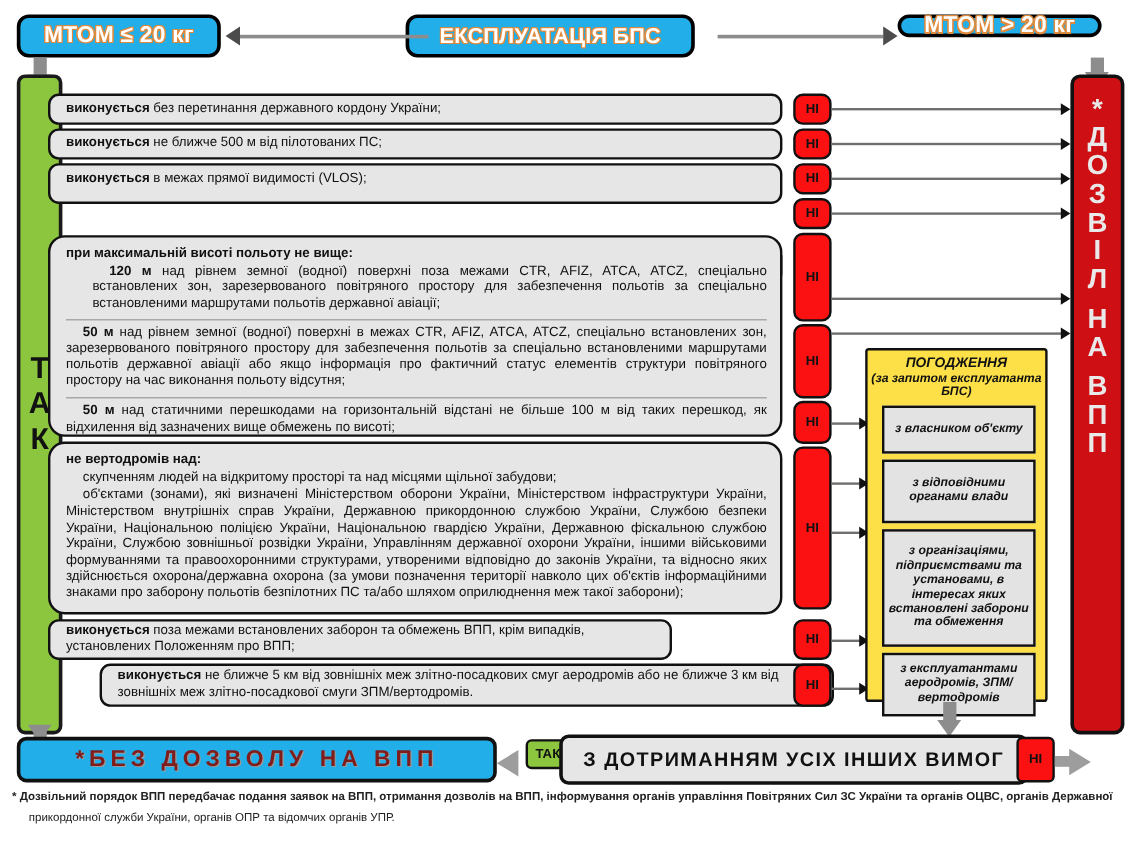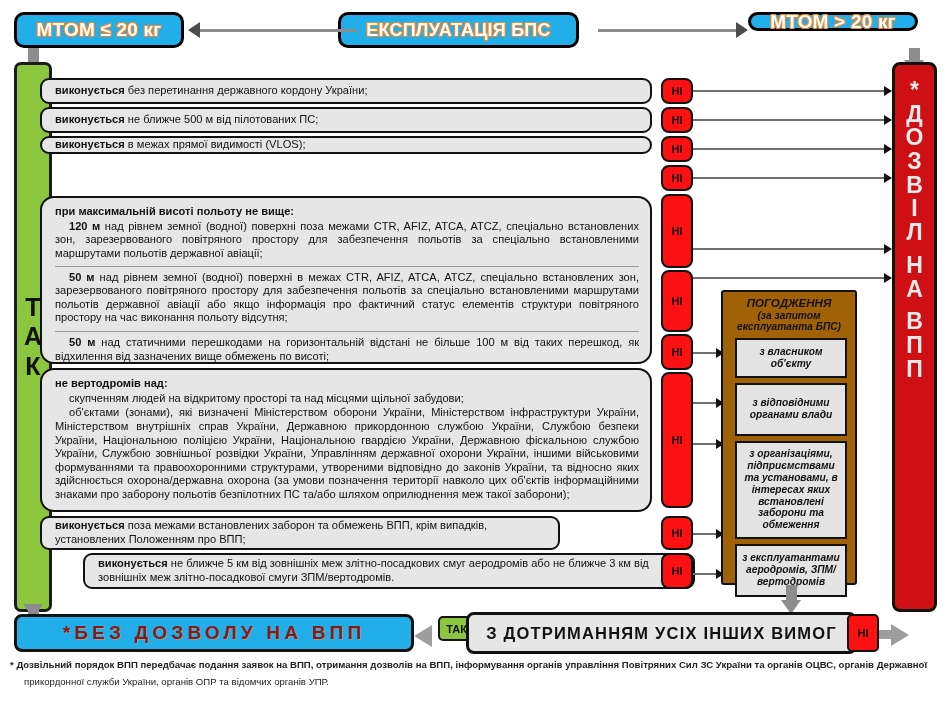--- a/index.html
+++ b/index.html
@@ -74,22 +74,22 @@
   .ind{text-indent:14px;}
 
   .ni{
     background:#FB1111;border:2.5px solid #111;border-radius:8px;
     display:flex;align-items:center;justify-content:center;
     color:#111;font-weight:bold;font-size:11px;
   }
 
   
   #approve{
-    left:721px;top:290px;width:136px;height:295px;
-    background:#a16207;border:2.5px solid #111;border-radius:3px;
+    left:721px;top:290px;width:152px;height:295px;
+    background:#fde047;border:2.5px solid #111;border-radius:3px;
   }
   #approve-title{
     margin-top:5px;text-align:center;color:#111;font-weight:bold;font-style:italic;
     font-size:11.5px;line-height:1.12;
   }
   #approve-title .sub{font-size:10.2px;}
   .appbox{
     background:#E3E3E3;border:2.5px solid #111;
     margin:5px 8px 0 12px;padding:4px 3px;
     text-align:center;color:#111;font-weight:bold;font-style:italic;
@@ -190,41 +190,41 @@
 
 <div class="abs rule" style="left:40px;top:107px;width:612px;height:26px;display:flex;align-items:center;">
   <span><b>виконується</b><span> не ближче 500 м від пілотованих ПС;</span></span>
 </div>
 <div class="abs ni" style="left:661px;top:107px;width:32px;height:26px;">
   <span>НІ</span>
 </div>
 <div class="abs thinline" style="left:693px;top:119px;width:196px;"></div>
 <div class="abs thinarrow" style="left:884px;top:115px;"></div>
 
-<div class="abs rule" style="left:40px;top:136px;width:612px;height:18px;display:flex;align-items:center;">
+<div class="abs rule" style="left:40px;top:136px;width:612px;height:34px;display:flex;align-items:flex-start;">
   <span><b>виконується</b><span> в межах прямої видимості (VLOS);</span></span>
 </div>
 <div class="abs ni" style="left:661px;top:136px;width:32px;height:26px;">
   <span>НІ</span>
 </div>
 <div class="abs thinline" style="left:693px;top:148px;width:196px;"></div>
 <div class="abs thinarrow" style="left:884px;top:144px;"></div>
 
 <div class="abs rule" style="left:40px;top:165px;width:612px;height:32px;display:flex;align-items:center;margin-top:40px;">
   <span><b>при швидкості польоту</b><span> не більше 160 км/год;</span></span>
 </div>
 <div class="abs ni" style="left:661px;top:165px;width:32px;height:26px;">
   <span>НІ</span>
 </div>
 <div class="abs thinline" style="left:693px;top:177px;width:196px;"></div>
 <div class="abs thinarrow" style="left:884px;top:173px;"></div>
 
 <div class="abs rule just" style="left:40px;top:196px;width:612px;height:168px;padding:7px 11px 6px 13px;border-radius:14px;">
   <div class="hd">при максимальній висоті польоту не вище:</div>
-  <div class="ind" style="margin-top:1px;">
+  <div class="ind" style="margin-top:1px;margin-left:22px;">
     <b>120 м</b><span> над рівнем земної (водної) поверхні поза межами CTR, AFIZ, ATCA, ATCZ, спеціально встановлених зон, зарезервованого повітряного простору для забезпечення польотів за спеціально встановленими маршрутами польотів державної авіації;</span>
   </div>
   <div class="sep" style="margin-top:5px;"></div>
   <div class="ind" style="margin-top:4px;">
     <b>50 м</b><span> над рівнем земної (водної) поверхні в межах CTR, AFIZ, ATCA, ATCZ, спеціально встановлених зон, зарезервованого повітряного простору для забезпечення польотів за спеціально встановленими маршрутами польотів державної авіації або якщо інформація про фактичний статус елементів структури повітряного простору на час виконання польоту відсутня;</span>
   </div>
   <div class="sep" style="margin-top:6px;"></div>
   <div class="ind" style="margin-top:4px;">
     <b>50 м</b><span> над статичними перешкодами на горизонтальній відстані не більше 100 м від таких перешкод, як відхилення від зазначених вище обмежень по висоті;</span>
   </div>

